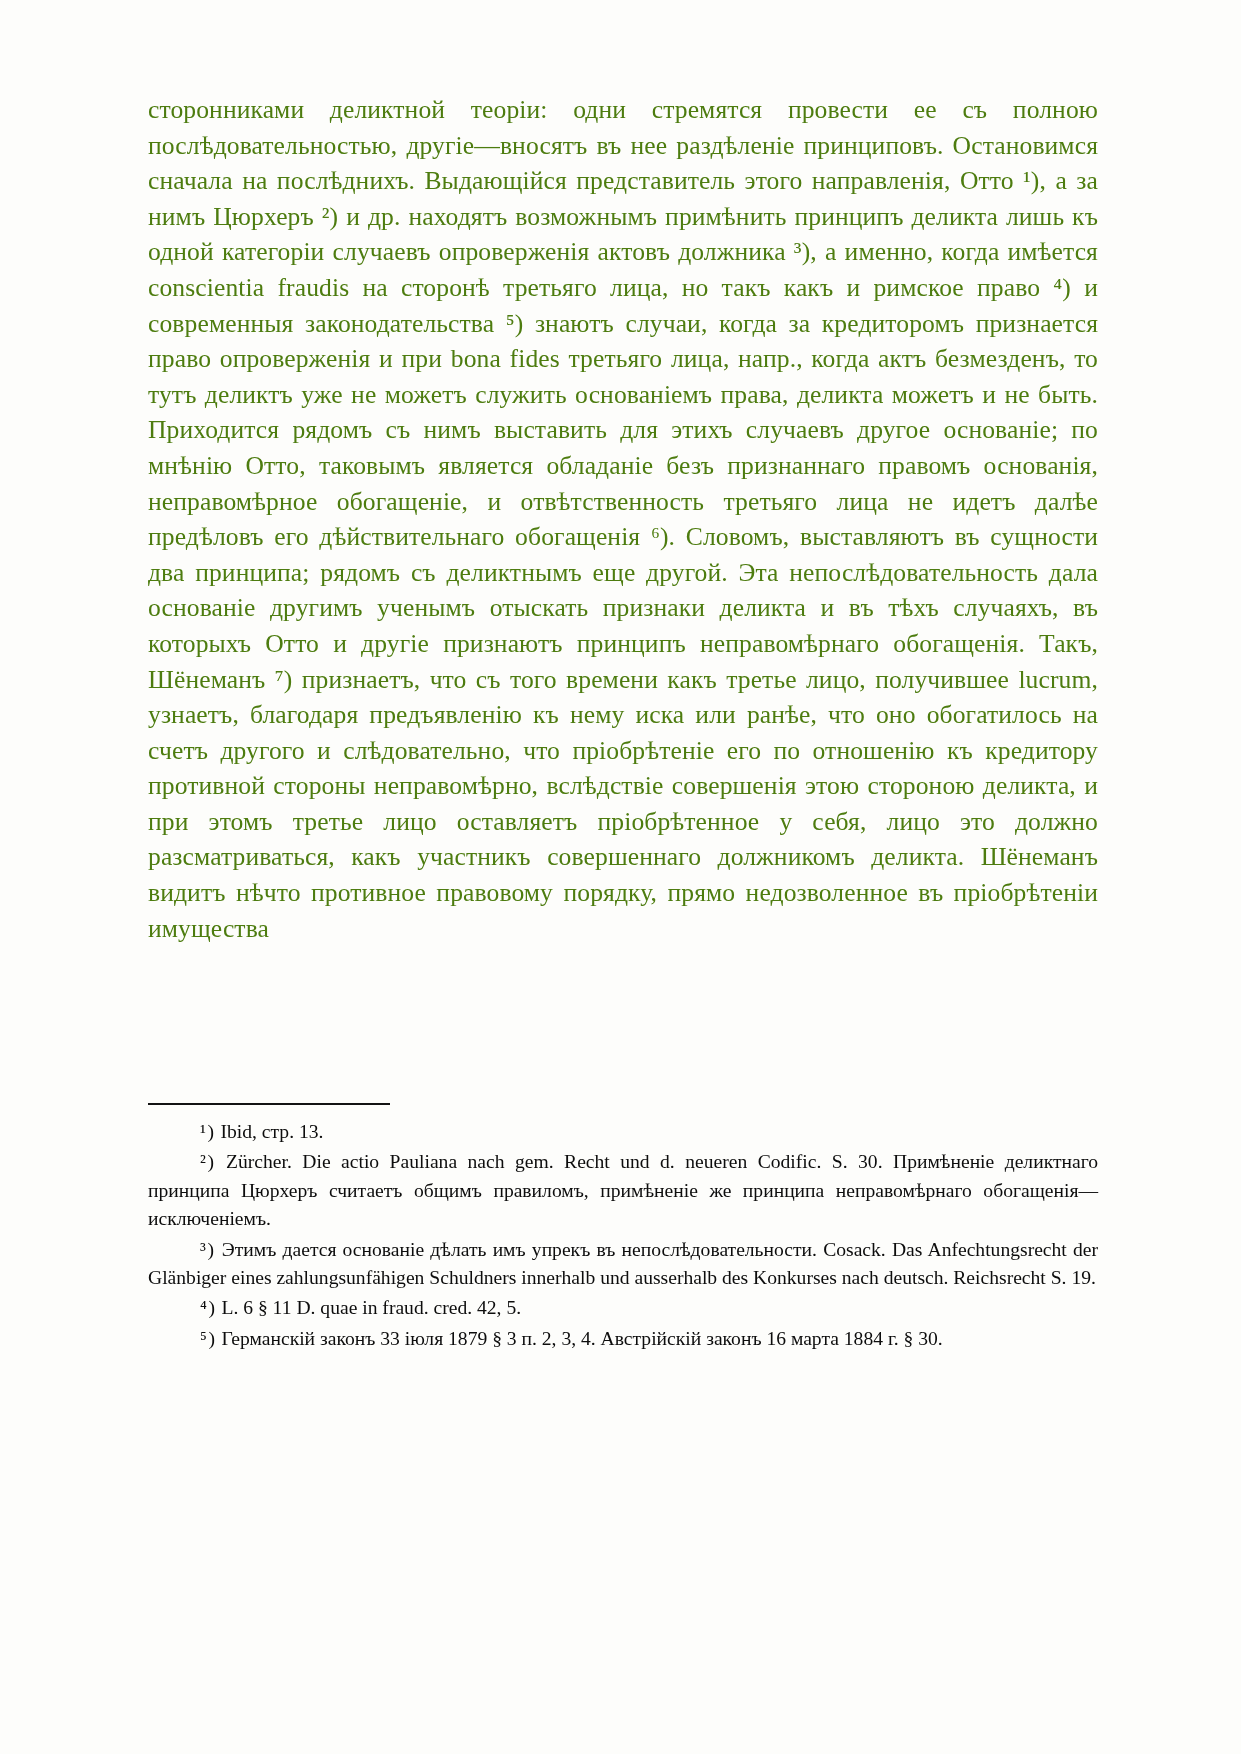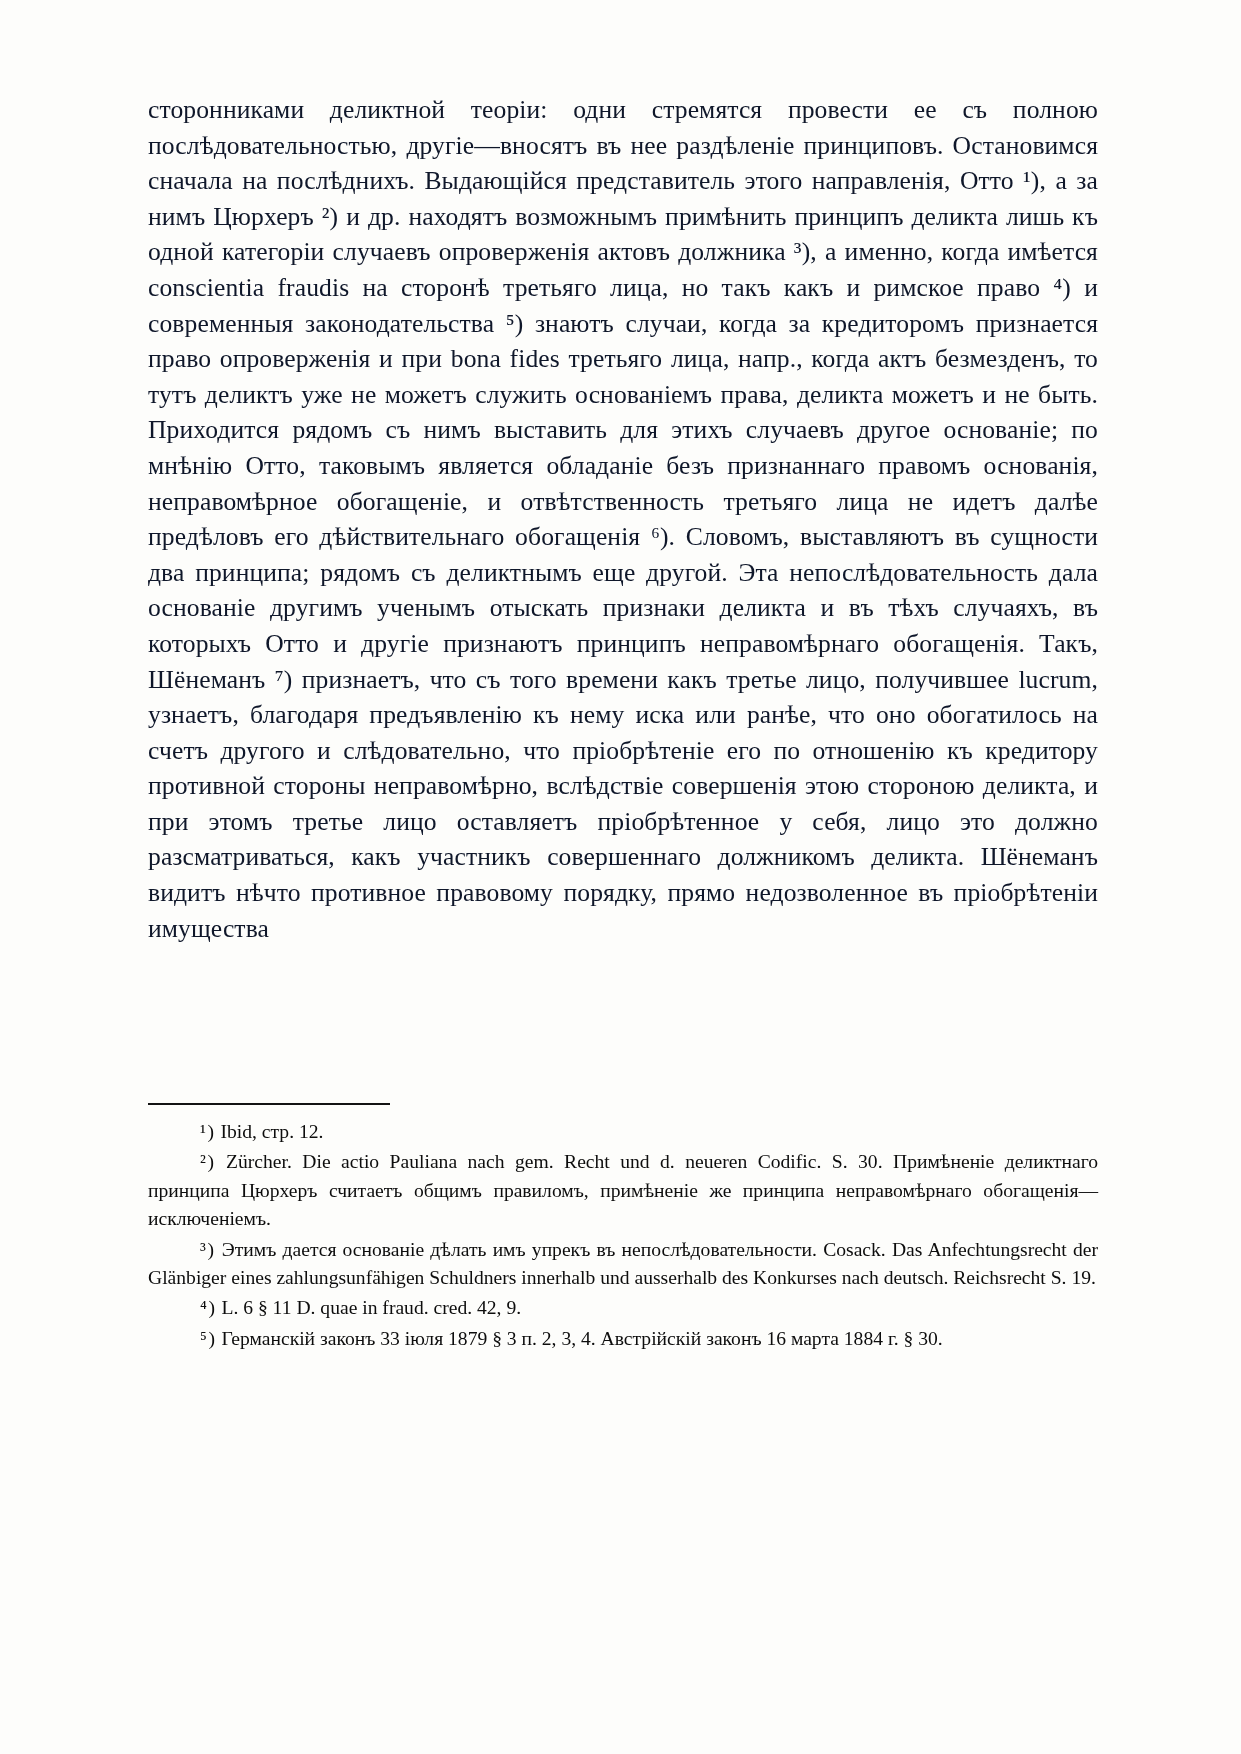--- a/index.html
+++ b/index.html
@@ -30,21 +30,21 @@
     width: 950px;
   }
   .body-text {
     font-size: 25.6px;
     line-height: 35.6px;
     text-align: justify;
     text-justify: inter-word;
     letter-spacing: 0.1px;
     word-spacing: 1px;
     font-family: "Liberation Serif", serif;
-    color: #0f172a;
+    color: #4d7c0f;
   }
   .body-text p {
     margin: 0;
     text-indent: 0;
   }
   .rule {
     position: absolute;
     left: 148px;
     top: 1103px;
     width: 242px;
@@ -78,33 +78,33 @@
     <div class="body-text">
       <p>сторонниками деликтной теоріи: одни стремятся провести ее съ полною послѣдовательностью, другіе—вносятъ въ нее раздѣленіе принциповъ. Остановимся сначала на послѣднихъ. Выдающійся представитель этого направленія, Отто ¹), а за нимъ Цюрхеръ ²) и др. находятъ возможнымъ примѣнить принципъ деликта лишь къ одной категоріи случаевъ опроверженія актовъ должника ³), а именно, когда имѣется conscientia fraudis на сторонѣ третьяго лица, но такъ какъ и римское право ⁴) и современныя законодательства ⁵) знаютъ случаи, когда за кредиторомъ признается право опроверженія и при bona fides третьяго лица, напр., когда актъ безмезденъ, то тутъ деликтъ уже не можетъ служить основаніемъ права, деликта можетъ и не быть. Приходится рядомъ съ нимъ выставить для этихъ случаевъ другое основаніе; по мнѣнію Отто, таковымъ является обладаніе безъ признаннаго правомъ основанія, неправомѣрное обогащеніе, и отвѣтственность третьяго лица не идетъ далѣе предѣловъ его дѣйствительнаго обогащенія ⁶). Словомъ, выставляютъ въ сущности два принципа; рядомъ съ деликтнымъ еще другой. Эта непослѣдовательность дала основаніе другимъ ученымъ отыскать признаки деликта и въ тѣхъ случаяхъ, въ которыхъ Отто и другіе признаютъ принципъ неправомѣрнаго обогащенія. Такъ, Шёнеманъ ⁷) признаетъ, что съ того времени какъ третье лицо, получившее lucrum, узнаетъ, благодаря предъявленію къ нему иска или ранѣе, что оно обогатилось на счетъ другого и слѣдовательно, что пріобрѣтеніе его по отношенію къ кредитору противной стороны неправомѣрно, вслѣдствіе совершенія этою стороною деликта, и при этомъ третье лицо оставляетъ пріобрѣтенное у себя, лицо это должно разсматриваться, какъ участникъ совершеннаго должникомъ деликта. Шёнеманъ видитъ нѣчто противное правовому порядку, прямо недозволенное въ пріобрѣтеніи имущества</p>
     </div>
   </div>
 
   <div class="rule"></div>
 
   <div class="footnotes">
     <p class="fn">
       <span class="sp">¹)</span>
-      <span>Ibid, стр. 12.</span>
+      <span>Ibid, стр. 13.</span>
     </p>
     <p class="fn">
       <span class="sp">²)</span>
       <span>Zürcher. Die actio Pauliana nach gem. Recht und d. neueren Codific. S. 30. Примѣненіе деликтнаго принципа Цюрхеръ считаетъ общимъ правиломъ, примѣненіе же принципа неправомѣрнаго обогащенія—исключеніемъ.</span>
     </p>
     <p class="fn">
       <span class="sp">³)</span>
       <span>Этимъ дается основаніе дѣлать имъ упрекъ въ непослѣдовательности. Cosack. Das Anfechtungsrecht der Glänbiger eines zahlungsunfähigen Schuldners innerhalb und ausserhalb des Konkurses nach deutsch. Reichsrecht S. 19.</span>
     </p>
     <p class="fn">
       <span class="sp">⁴)</span>
-      <span>L. 6 § 11 D. quae in fraud. cred. 42, 9.</span>
+      <span>L. 6 § 11 D. quae in fraud. cred. 42, 5.</span>
     </p>
     <p class="fn">
       <span class="sp">⁵)</span>
       <span>Германскій законъ 33 іюля 1879 § 3 п. 2, 3, 4. Австрійскій законъ 16 марта 1884 г. § 30.</span>
     </p>
   </div>
 
 </div>
 
 </body></html>

